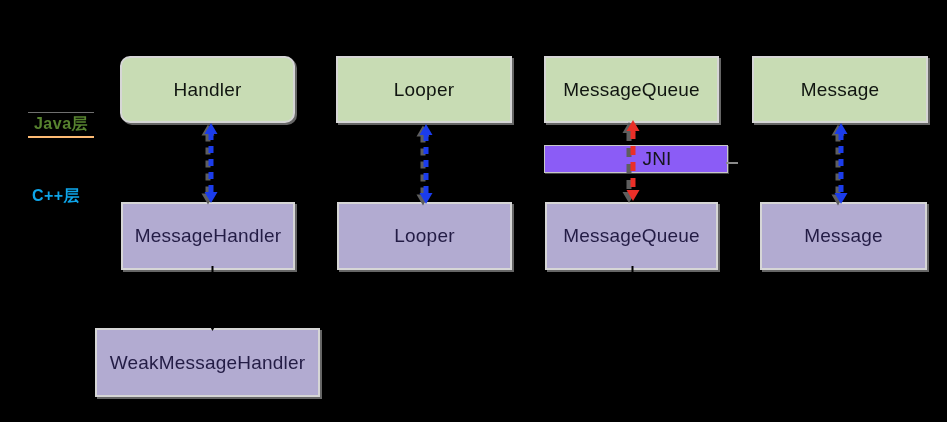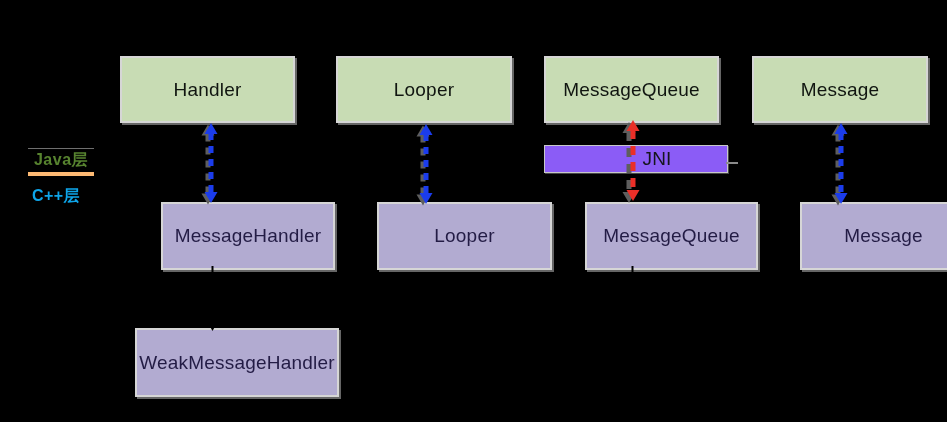--- a/index.html
+++ b/index.html
@@ -16,77 +16,76 @@
     display: flex;
     align-items: center;
     justify-content: center;
     font-size: 19px;
     border: 2px solid #d6d6d6;
     box-shadow: 2px 2px 0 rgba(120,120,120,0.85);
     box-sizing: border-box;
     letter-spacing: 0.2px;
   }
   .box.green  { background: #c8dcb4; color: #101510; }
-  .box.purple { background: #b2abd1; color: #231c45; margin-left: 40px; }
+  .box.purple { background: #b2abd1; color: #231c45; }
   .box.jni {
     background: #8b5cf6;
     color: #15151d;
     border: 1px solid #c8c8c8;
     box-shadow: 1px 1px 0 rgba(120,120,120,0.6);
     font-size: 19px;
     justify-content: center;
     padding-left: 42px;
   }
   .side-label {
     position: absolute;
     font-size: 16px;
     font-weight: bold;
     text-align: center;
     letter-spacing: 0.5px;
   }
   .side-label.java {
     color: #57832f;
     border-top: 1px solid #6f6f6f;
-    border-bottom: 4px solid #fdba74;
+    border-bottom: 2px solid #fdba74;
     padding: 1px 2px;
-    margin-top: 36px;
   }
   .side-label.cpp { color: #0ea5e9; }
   .tick {
     position: absolute;
     background: #8a8a8a;
   }
   svg.overlay {
     position: absolute;
     left: 0; top: 0;
     pointer-events: none;
   }
 </style>
 </head>
 <body>
 
 <div id="canvas">
 
   <div class="side-label java" style="left:28px; top:112px; width:62px;">Java层</div>
   <div class="side-label cpp" style="left:24px; top:186px; width:64px;">C++层</div>
 
-  <div class="box green" style="left:120px; top:56px; width:175px; height:67px;">Handler</div>
+  <div class="box green" style="left:120px; top:56px; width:175px; height:67px;border-radius:10px;">Handler</div>
   <div class="box green" style="left:336px; top:56px; width:176px; height:67px;">Looper</div>
   <div class="box green" style="left:544px; top:56px; width:175px; height:67px;">MessageQueue</div>
   <div class="box green" style="left:752px; top:56px; width:176px; height:67px;">Message</div>
 
   <div class="box jni" style="left:544px; top:145px; width:184px; height:28px;">JNI</div>
   <div class="tick" style="left:726px; top:162px; width:12px; height:2px;"></div>
 
   <div class="box purple" style="left:121px; top:202px; width:174px; height:68px;">MessageHandler</div>
   <div class="box purple" style="left:337px; top:202px; width:175px; height:68px;">Looper</div>
   <div class="box purple" style="left:545px; top:202px; width:173px; height:68px;">MessageQueue</div>
   <div class="box purple" style="left:760px; top:202px; width:167px; height:68px;">Message</div>
 
-  <div class="box purple" style="left:95px; top:328px; width:204px; height:69px;">WeakMessageHandler</div>
+  <div class="box purple" style="left:95px; top:328px; width:225px; height:69px;">WeakMessageHandler</div>
 
   <svg class="overlay" width="947" height="422" viewBox="0 0 947 422">
 
     <g>
       <g transform="translate(-3,1.5)" stroke="#5e5e5e" fill="#5e5e5e">
         <line x1="211" y1="133" x2="211" y2="193" stroke-width="5" stroke-dasharray="7 6"></line>
         <path d="M211,123 l-6.5,11 h13 z" stroke="none"></path>
         <path d="M211,203 l-6.5,-11 h13 z" stroke="none"></path>
       </g>
       <g stroke="#1b3cec" fill="#1b3cec">

